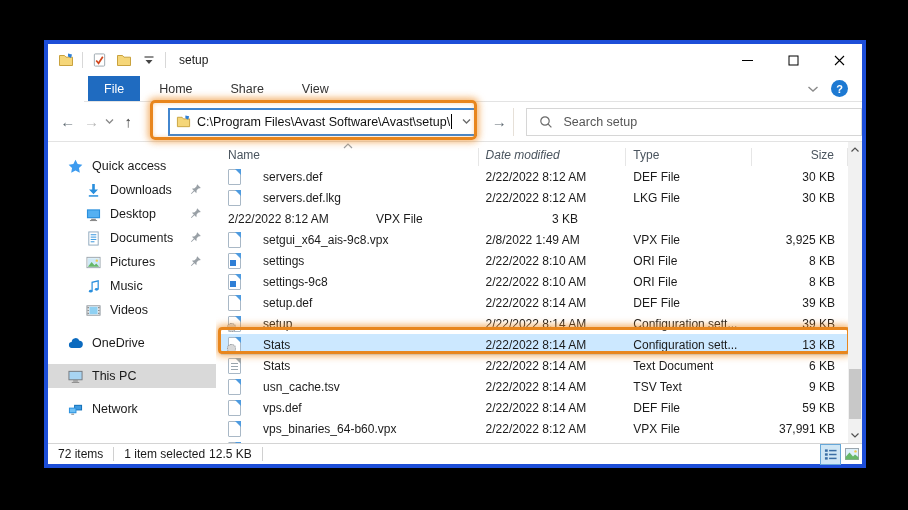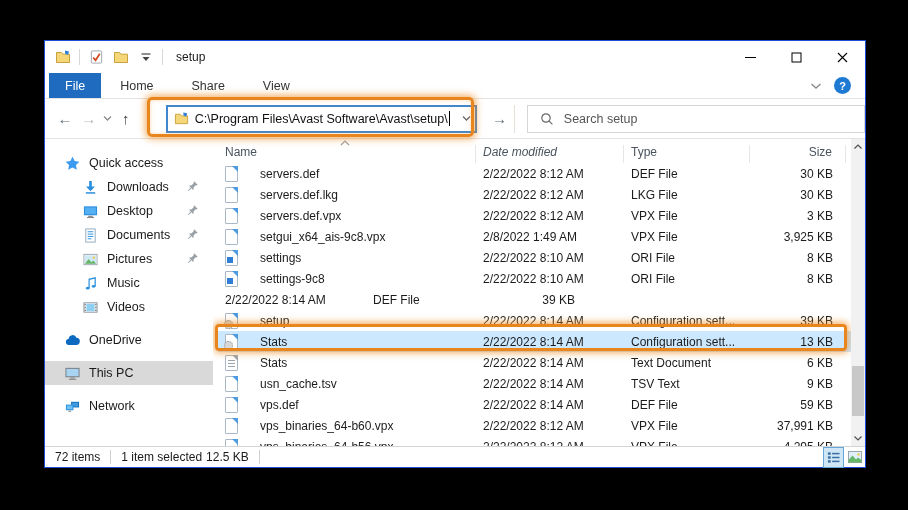--- a/index.html
+++ b/index.html
@@ -1,31 +1,31 @@
 <!DOCTYPE html>
 <html><head>
 <meta charset="utf-8">
 <style>
   * { margin:0; padding:0; box-sizing:border-box; }
   html,body { width:908px; height:510px; background:#000; overflow:hidden;
               font-family:"Liberation Sans", sans-serif; }
   .window { position:absolute; left:44px; top:40px; width:822px; height:428px;
-            background:#fff; border:1px solid #1d4ed8; display:flex; flex-direction:column; }
+            background:#fff; border:4px solid #1d4ed8; display:flex; flex-direction:column; }
 
   
   .titlebar { height:32px; display:flex; align-items:center; flex:none; }
   .qat { display:flex; align-items:center; gap:7px; padding-left:9px; }
   .qat .sep { width:1px; height:16px; background:#d8d8d8; }
   .qat-btn { display:flex; align-items:center; justify-content:center; width:18px; height:18px; }
   .win-title { font-size:12px; color:#1a1a1a; margin-left:6px; }
   .win-controls { margin-left:auto; display:flex; height:32px; }
   .win-btn { width:46px; height:32px; display:flex; align-items:center; justify-content:center; }
 
   
-  .ribbon { height:26px; display:flex; align-items:stretch; border-bottom:1px solid #e3e3e3; flex:none; }
+  .ribbon { height:26px; display:flex; align-items:stretch; border-bottom:1px solid #e3e3e3; flex:none;margin-left:36px; }
   .tab { font-size:12.5px; color:#333; padding:0 19px; display:flex; align-items:center; }
   .tab.active { background:#1f6bc0; color:#fff; margin-left:4px; padding:0 16px; }
   .ribbon-right { margin-left:auto; display:flex; align-items:center; gap:12px; padding-right:14px; }
   .help-circle { width:17px; height:17px; border-radius:50%; background:#1d79d2; color:#fff;
                  font-size:11px; font-weight:bold; display:flex; align-items:center; justify-content:center; }
 
   
   .navbar { height:40px; position:relative; display:flex; align-items:center; flex:none;
             border-bottom:1px solid #e3e3e3; }
   .nav-arrow { font-size:15px; color:#5f6a72; width:24px; text-align:center; }
@@ -383,24 +383,20 @@
       <div class="row">
         <div class="c-name">
             <span class="ficon" data-icon="generic-file-icon"></span>
             <span>servers.def.lkg</span>
           </div>
         <div class="c-date">2/22/2022 8:12 AM</div>
         <div class="c-type">LKG File</div>
         <div class="c-size">30 KB</div>
       </div>
       <div class="row">
-        <div class="c-name">
-            <span class="ficon" data-icon="generic-file-icon"></span>
-            <span>servers.def.vpx</span>
-          </div>
         <div class="c-date">2/22/2022 8:12 AM</div>
         <div class="c-type">VPX File</div>
         <div class="c-size">3 KB</div>
       </div>
       <div class="row">
         <div class="c-name">
             <span class="ficon" data-icon="generic-file-icon"></span>
             <span>setgui_x64_ais-9c8.vpx</span>
           </div>
         <div class="c-date">2/8/2022 1:49 AM</div>
@@ -419,20 +415,24 @@
       <div class="row">
         <div class="c-name">
             <span class="ficon" data-icon="ori-file-icon"></span>
             <span>settings-9c8</span>
           </div>
         <div class="c-date">2/22/2022 8:10 AM</div>
         <div class="c-type">ORI File</div>
         <div class="c-size">8 KB</div>
       </div>
       <div class="row">
+        <div class="c-name">
+            <span class="ficon" data-icon="generic-file-icon"></span>
+            <span>setup.def</span>
+          </div>
         <div class="c-date">2/22/2022 8:14 AM</div>
         <div class="c-type">DEF File</div>
         <div class="c-size">39 KB</div>
       </div>
       <div class="row">
         <div class="c-name">
             <span class="ficon" data-icon="config-file-icon"></span>
             <span>setup</span>
           </div>
         <div class="c-date">2/22/2022 8:14 AM</div>

